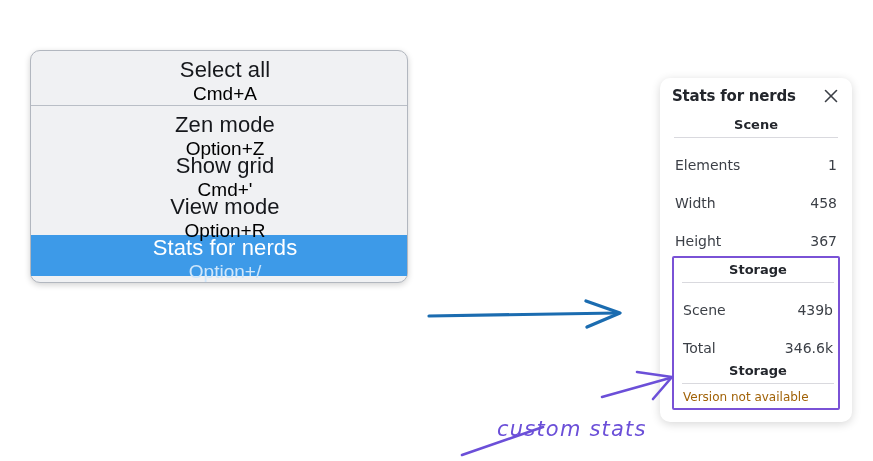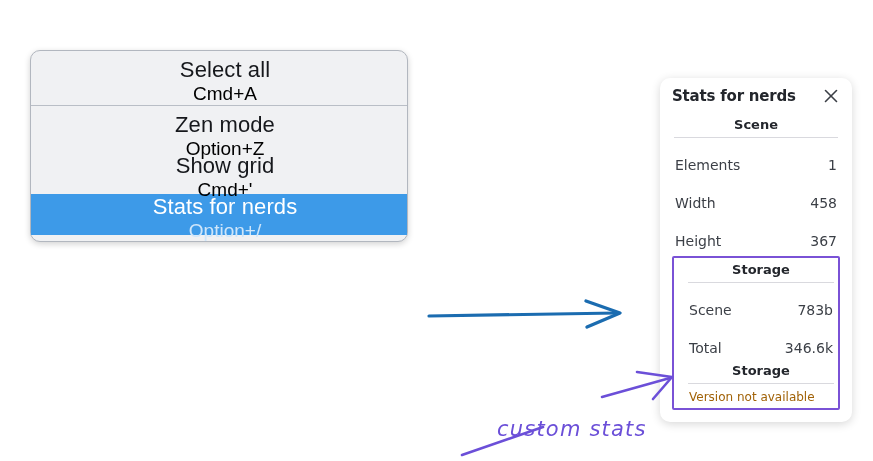--- a/index.html
+++ b/index.html
@@ -118,21 +118,21 @@
   .stat-row .v { text-align: right; }
   .plain-row {
     font-size: 12px;
     color: #a16207;
     padding: 4px 3px 2px 3px;
   }
   #storage-version-box {
     border: 2px solid #7a52d6;
     border-radius: 2px;
     margin-top: 4px;
-    padding: 0 2px 2px 12px;
+    padding: 0 2px 2px 6px;
   }
 
   
   #annotations {
     position: absolute;
     left: 0; top: 0;
     width: 873px;
     height: 461px;
     pointer-events: none;
   }
@@ -165,20 +165,24 @@
 
   <div class="menu-group">
     <div class="menu-item">
       <span class="label">Zen mode</span>
       <span class="accel">Option+Z</span>
     </div>
     <div class="menu-item">
       <span class="label">Show grid</span>
       <span class="accel">Cmd+'</span>
     </div>
+    <div class="menu-item">
+      <span class="label">View mode</span>
+      <span class="accel">Option+R</span>
+    </div>
     <div class="menu-item selected">
       <span class="label">Stats for nerds</span>
       <span class="accel">Option+/</span>
     </div>
   </div>
 
 </div>
 
 <div id="stats-panel">
 
@@ -207,21 +211,21 @@
     <span class="k">Height</span>
     <span class="v">367</span>
   </div>
 
   <div id="storage-version-box">
     <div class="section-title">Storage</div>
     <div class="hrule"></div>
 
     <div class="stat-row">
       <span class="k">Scene</span>
-      <span class="v">783b</span>
+      <span class="v">439b</span>
     </div>
     <div class="stat-row">
       <span class="k">Total</span>
       <span class="v">346.6k</span>
     </div>
 
     <div class="section-title">Storage</div>
     <div class="hrule"></div>
     <div class="plain-row">Version not available</div>
   </div>

